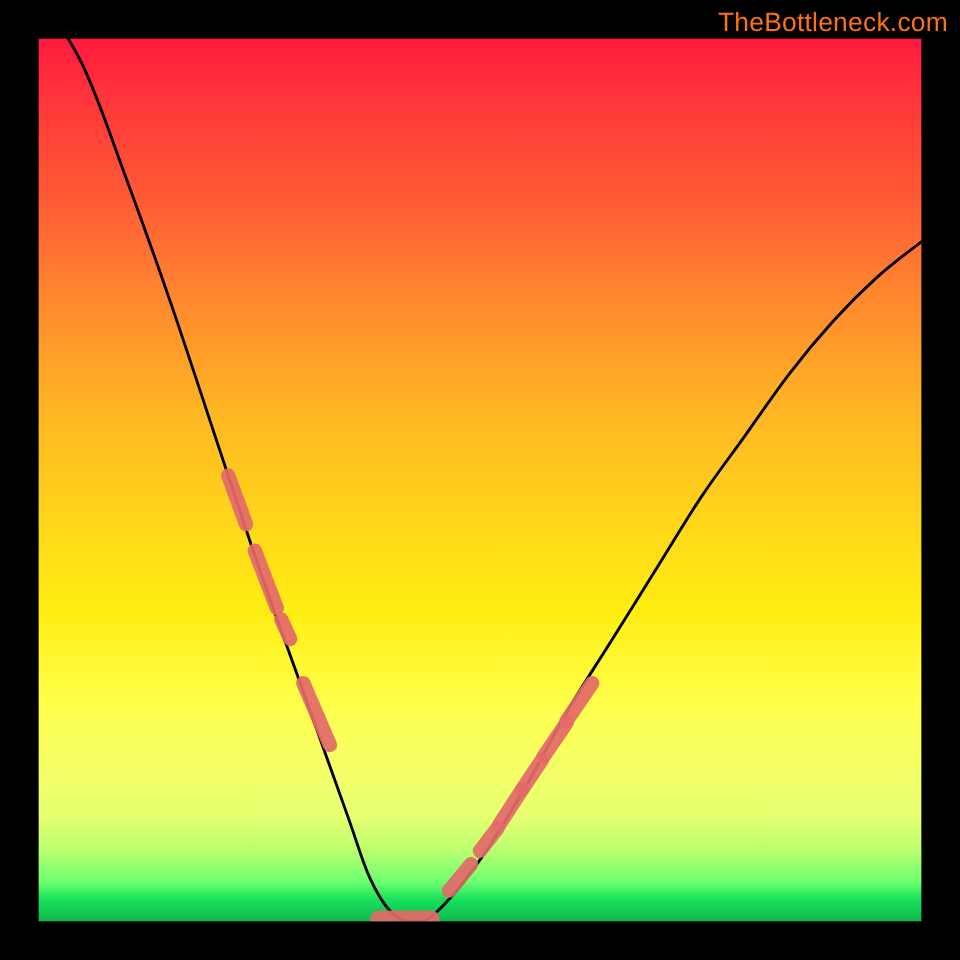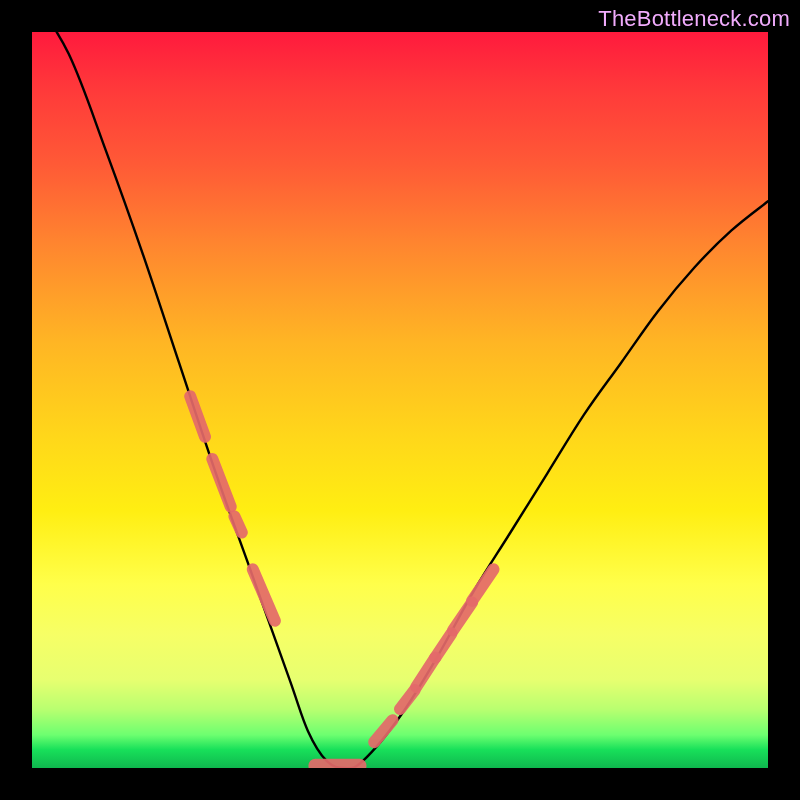--- a/index.html
+++ b/index.html
@@ -44,21 +44,21 @@
       #b9ff70 92%,
       #6dff70 95.5%,
       #18e05a 97.5%,
       #0fb74e 100%
     );
   }
   .watermark {
     position: absolute;
     top: 6px;
     right: 10px;
-    color: #f0abfc;
+    color: #f97316;
     font-size: 22px;
     font-weight: 500;
     letter-spacing: 0.2px;
     user-select: none;
   }
   svg.curve {
     position: absolute;
     inset: 0;
   }
 </style>

